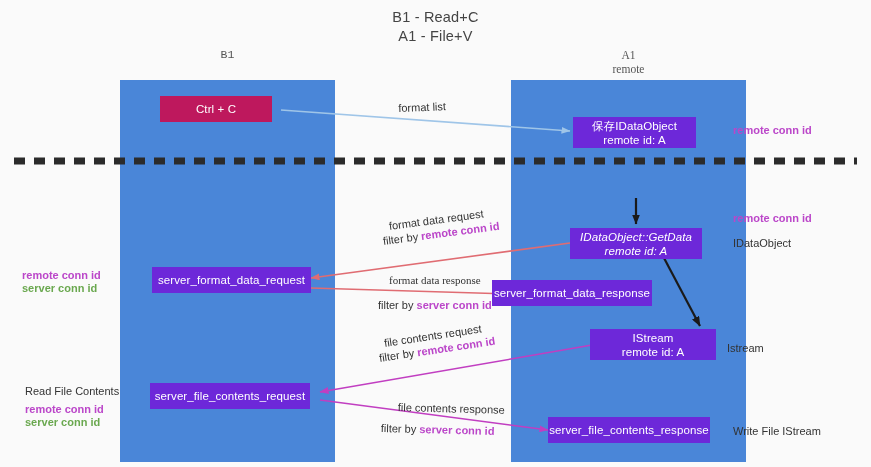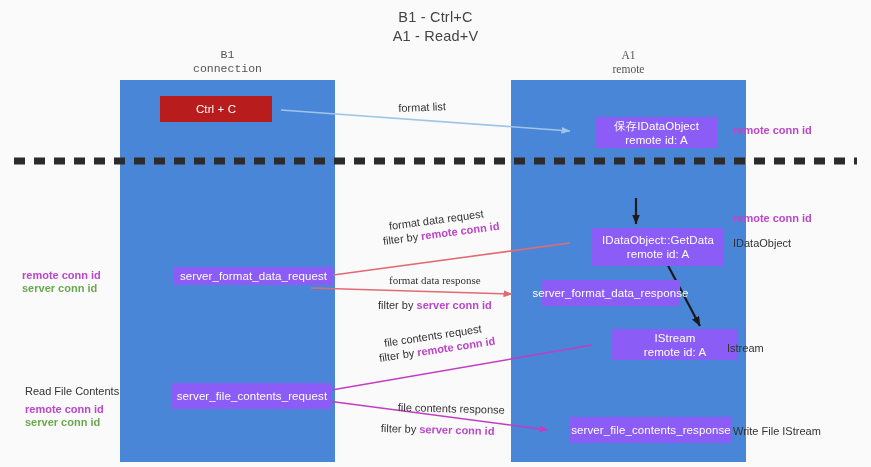--- a/index.html
+++ b/index.html
@@ -55,22 +55,22 @@
     display: flex;
     flex-direction: column;
     align-items: center;
     justify-content: center;
     color: #ffffff;
     font-size: 11.5px;
     line-height: 14px;
     text-align: center;
     letter-spacing: .1px;
   }
-  .node.green { background: #b91c1c; }
-  .node.orange { background: #8b5cf6; margin-left: 22px; }
+  .node.green { background: #be185d; }
+  .node.orange { background: #6d28d9; }
 
   
   .note {
     position: absolute;
     font-size: 11px;
     line-height: 14px;
     white-space: nowrap;
   }
   .note.plain  { color: #333333; }
   .note.remote { color: #bb46c9; font-weight: bold; }
@@ -94,27 +94,26 @@
     height: 467px;
     pointer-events: none;
   }
 </style>
 </head>
 <body>
 
 <div id="stage">
 
   <div class="title">
-    <div>B1 - Ctrl+C</div>
-    <div>A1 - Read+V</div>
+    <div>B1 - Read+C</div>
+    <div>A1 - File+V</div>
   </div>
 
   <div class="lane-head" style="left:120px; top:48px; width:215px;font-family:Liberation Mono, monospace;">
     <div>B1</div>
-    <div>connection</div>
   </div>
   <div class="lane-head" style="left:511px; top:48px; width:235px;font-family:Liberation Serif, serif;">
     <div>A1</div>
     <div>remote</div>
   </div>
 
   <div class="lane" style="left:120px; top:80px; width:215px; height:382px;"></div>
   <div class="lane" style="left:511px; top:80px; width:235px; height:382px;"></div>
 
   <svg class="overlay" viewBox="0 0 871 467">
@@ -153,30 +152,30 @@
   <div class="node green" style="left:160px; top:96px; width:112px; height:26px;">
     <span>Ctrl + C</span>
   </div>
 
   <div class="node orange" style="left:573px; top:117px; width:123px; height:31px;">
     <span>保存IDataObject</span>
     <span>remote id: A</span>
   </div>
 
 
-  <div class="node orange" style="left:570px; top:228px; width:132px; height:38px;">
+  <div class="node orange" style="left:570px; top:228px; width:132px; height:31px;font-style:italic;">
     <span>IDataObject::GetData</span>
     <span>remote id: A</span>
   </div>
 
-  <div class="node orange" style="left:152px; top:267px; width:159px; height:18px;align-items:center;">
+  <div class="node orange" style="left:152px; top:267px; width:159px; height:26px;align-items:center;">
     <span>server_format_data_request</span>
   </div>
 
-  <div class="node orange" style="left:519px; top:280px; width:139px; height:26px;">
+  <div class="node orange" style="left:492px; top:280px; width:160px; height:26px;">
     <span>server_format_data_response</span>
   </div>
 
   <div class="node orange" style="left:590px; top:329px; width:126px; height:31px;">
     <span>IStream</span>
     <span>remote id: A</span>
   </div>
 
   <div class="node orange" style="left:150px; top:383px; width:160px; height:26px;">
     <span>server_file_contents_request</span>

